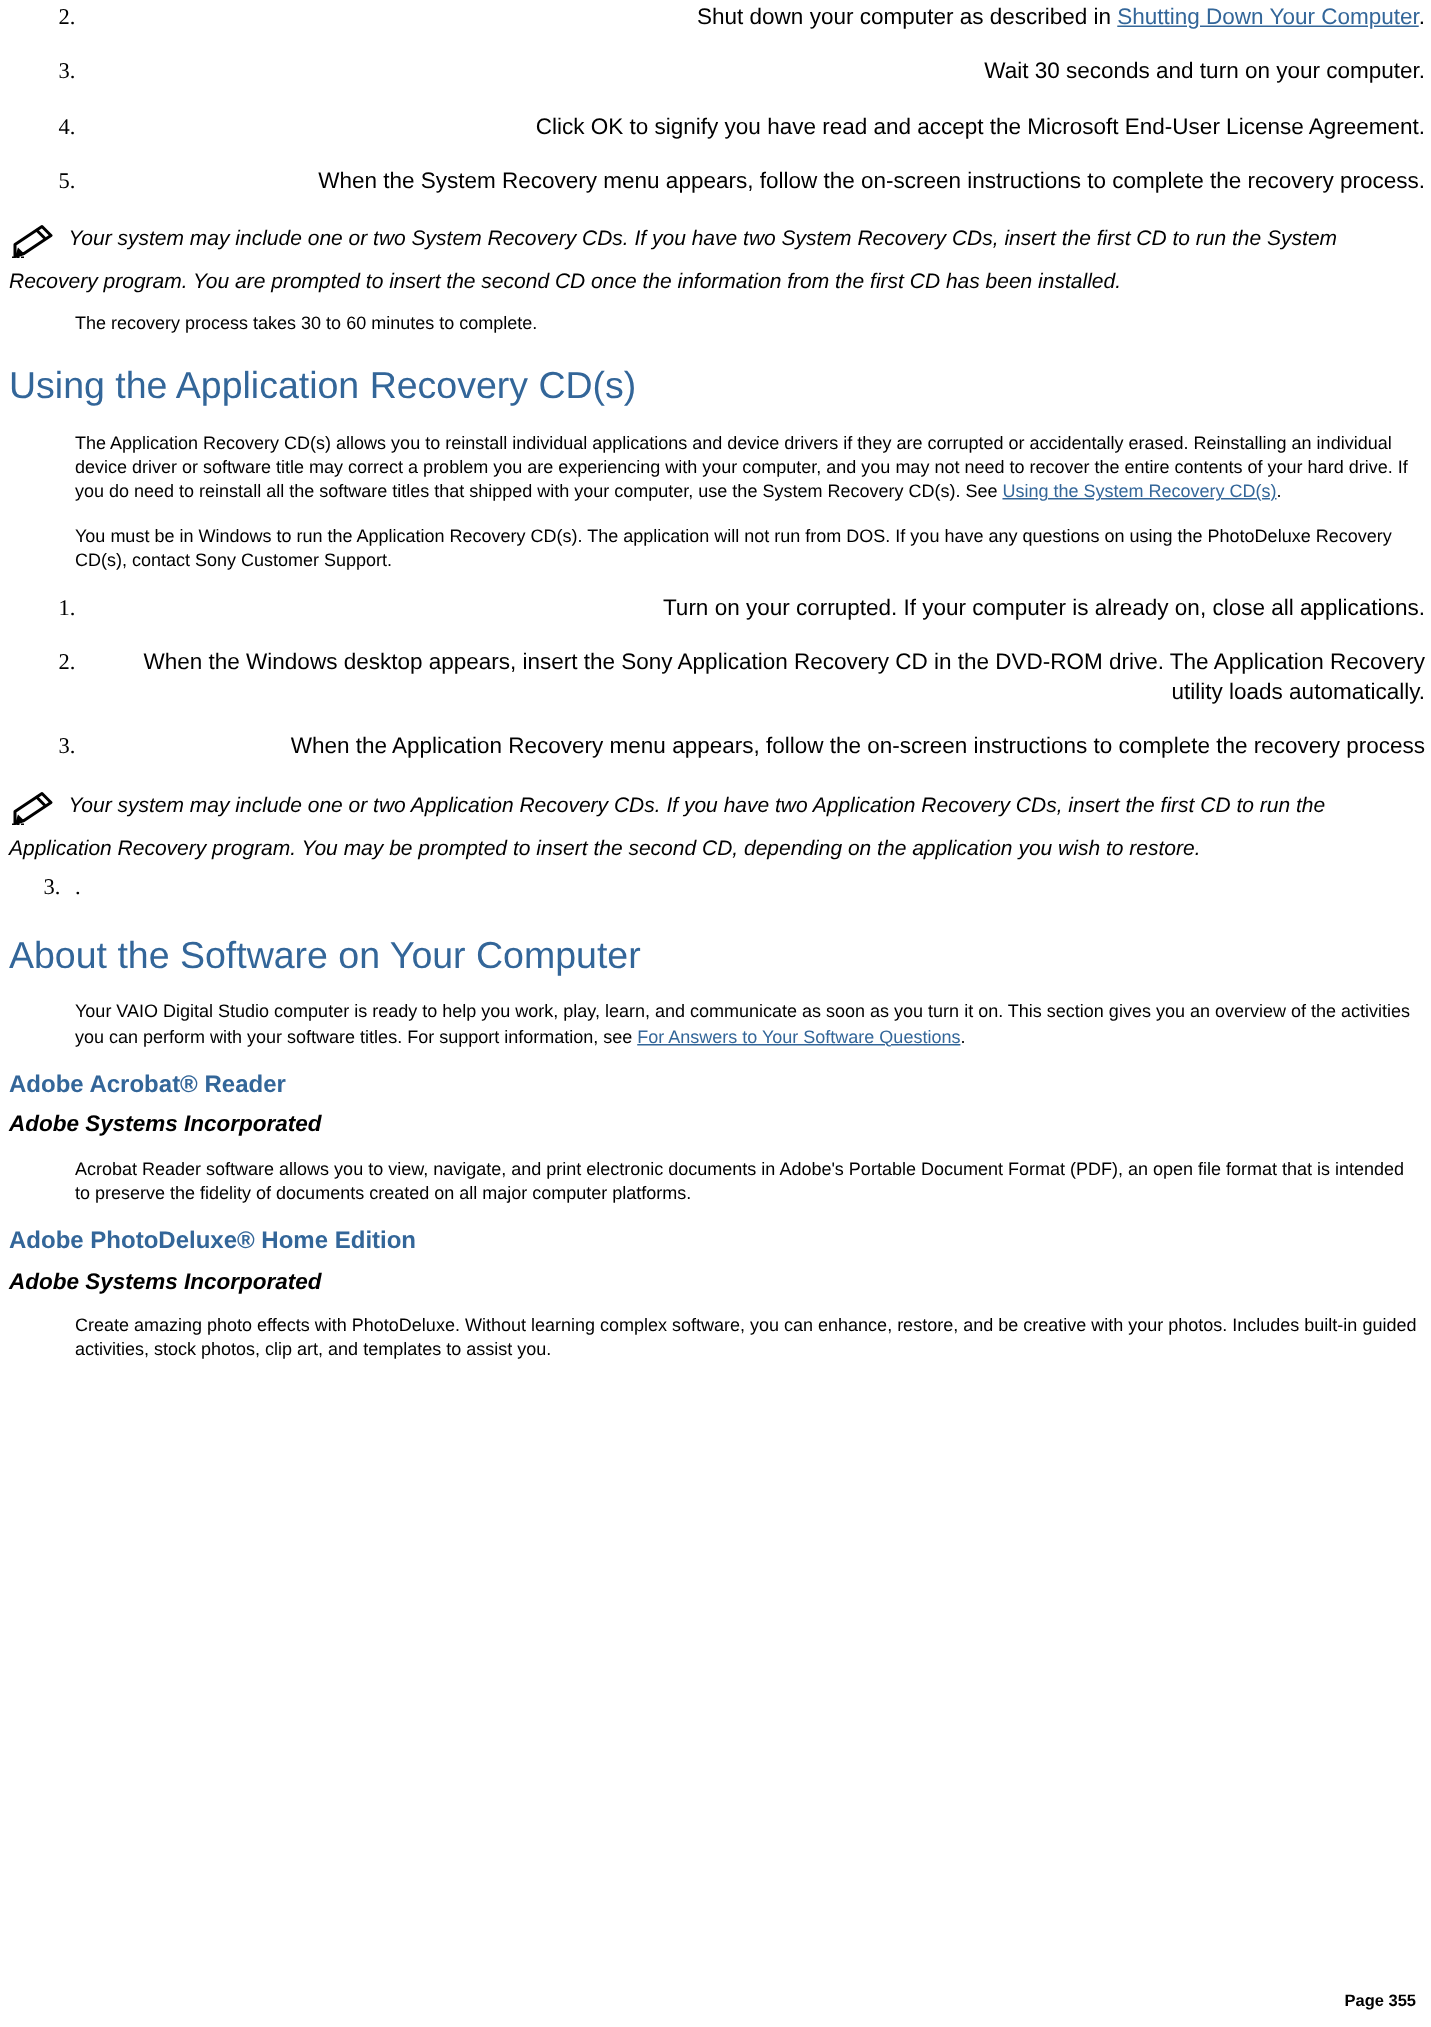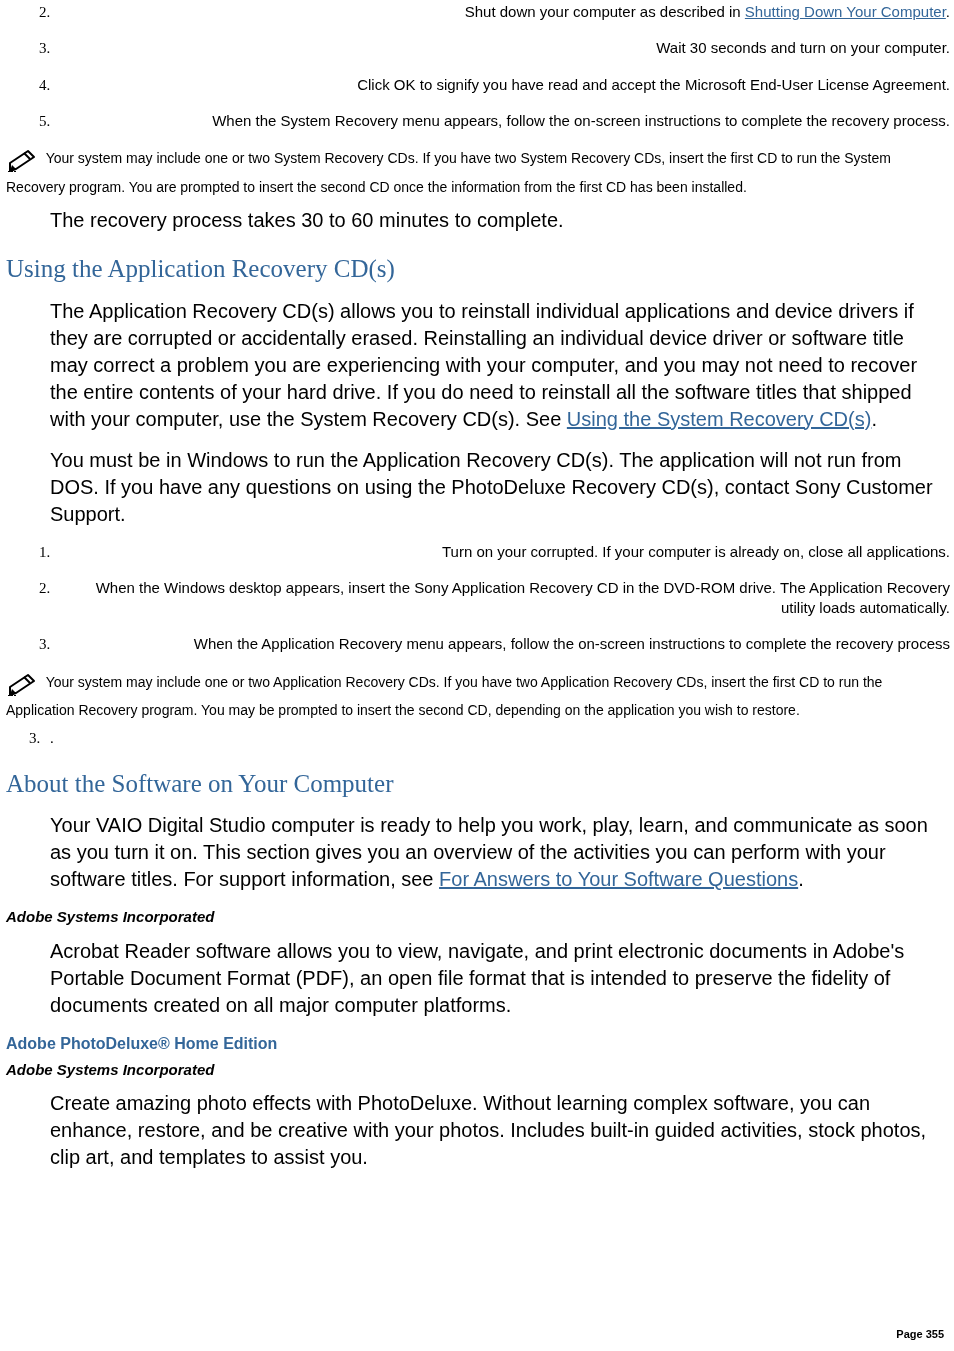--- a/index.html
+++ b/index.html
@@ -24,32 +24,33 @@
     font-size: 15px;
   }
   ol.numbered li span {
     font-family: Verdana, Geneva, sans-serif;
     font-size: 15px;
   }
   .note-block {
     margin: 4px 2px 8px 2px;
     font-size: 14px;
     line-height: 1.35;
+    font-style: italic;
   }
   .note-icon {
     display: inline-block;
     vertical-align: -10px;
     margin-right: 2px;
   }
   .indented {
     margin: 10px 4px 14px 46px;
-    font-size: 20px;
+    font-size: 12px;
   }
   h1.section {
-    font-family: Liberation Serif, serif;
+    font-family: Liberation Sans, sans-serif;
     font-size: 25px;
     font-weight: normal;
     color: #336699;
     margin: 18px 0 12px 2px;
   }
   h2.subsection {
     font-family: Verdana, Geneva, sans-serif;
     font-size: 16px;
     font-weight: bold;
     color: #336699;
@@ -142,20 +143,21 @@
 <ol class="small-num" start="3">
   <li><span>.</span></li>
 </ol>
 
 <h1 class="section">About the Software on Your Computer</h1>
 
 <div class="indented">
   <span>Your VAIO Digital Studio computer is ready to help you work, play, learn, and communicate as soon as you turn it on. This section gives you an overview of the activities you can perform with your software titles. For support information, see </span><a href="#" class="doclink">For Answers to Your Software Questions</a><span>.</span>
 </div>
 
+<h2 class="subsection">Adobe Acrobat® Reader</h2>
 <div class="company">Adobe Systems Incorporated</div>
 <div class="indented">Acrobat Reader software allows you to view, navigate, and print electronic documents in Adobe's Portable Document Format (PDF), an open file format that is intended to preserve the fidelity of documents created on all major computer platforms.</div>
 
 <h2 class="subsection">Adobe PhotoDeluxe® Home Edition</h2>
 <div class="company">Adobe Systems Incorporated</div>
 <div class="indented" style="margin-bottom:8px">Create amazing photo effects with PhotoDeluxe. Without learning complex software, you can enhance, restore, and be creative with your photos. Includes built-in guided activities, stock photos, clip art, and templates to assist you.</div>
 
 <div class="page-num">Page 355</div>
 
 </div>

